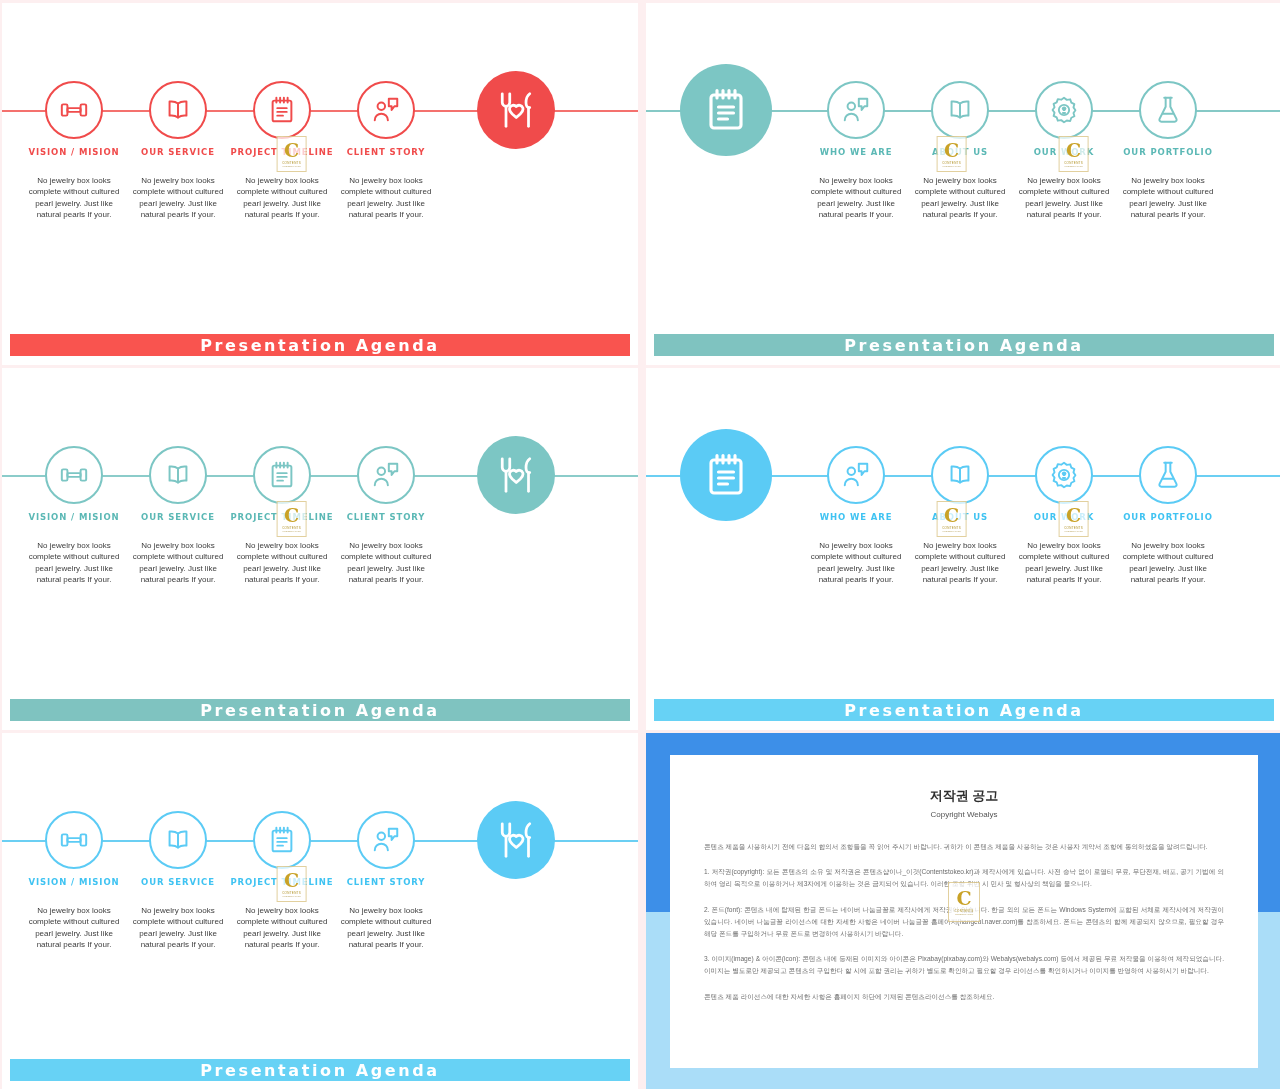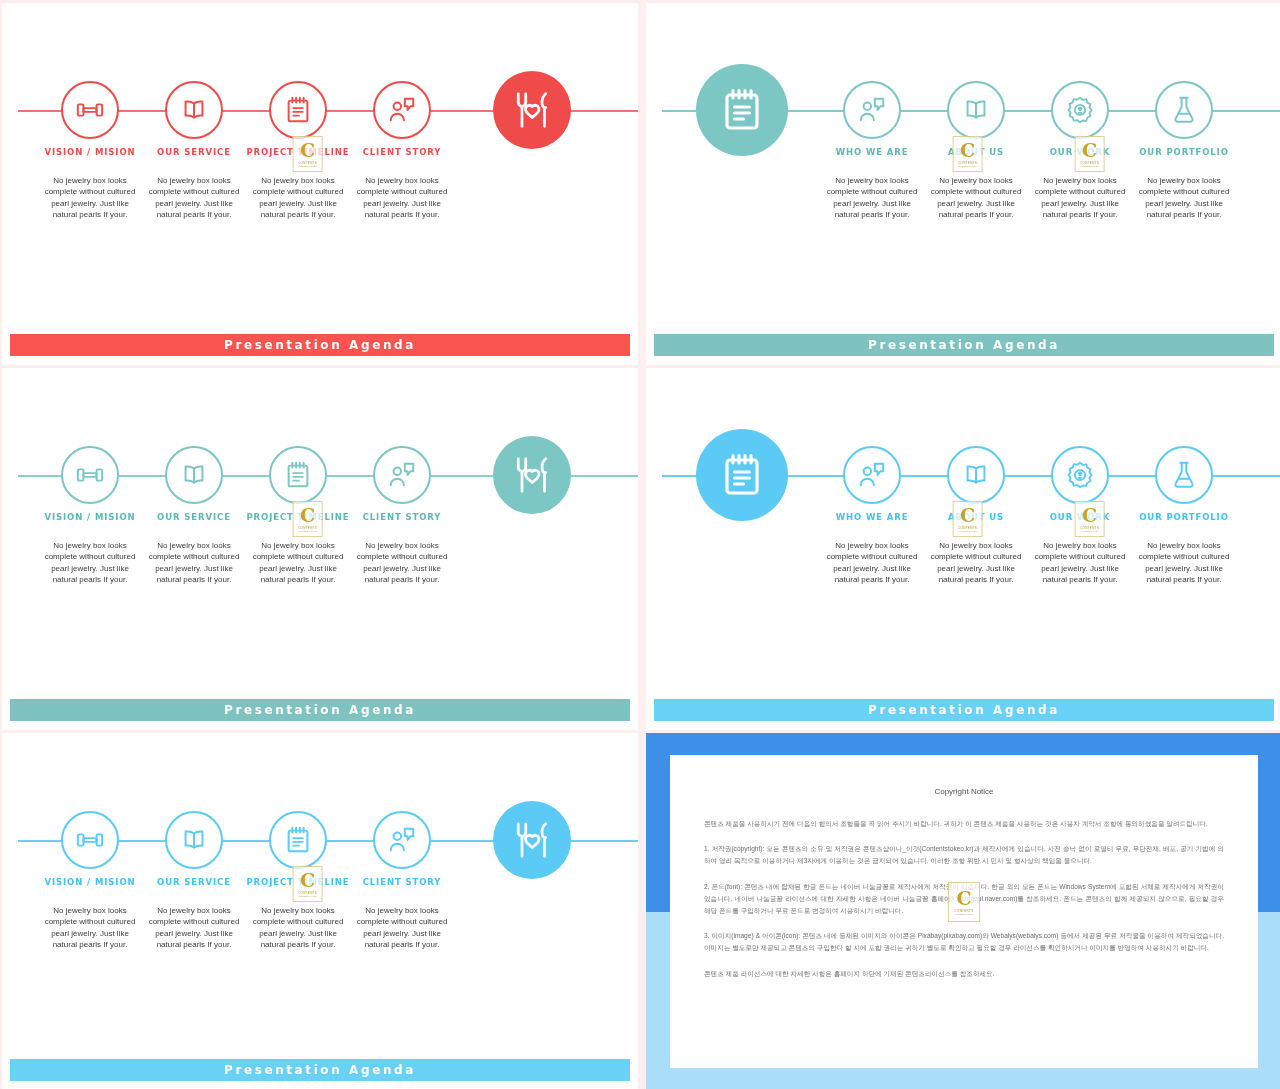--- a/index.html
+++ b/index.html
@@ -19,21 +19,21 @@
     box-sizing:border-box;
   }
   .panel{
     background:#ffffff;
     position:relative;
     overflow:hidden;
   }
 
   
   .slide{position:relative;width:100%;height:100%;}
-  .tl-wrap{position:absolute;left:16px;right:0;top:78px;height:200px;}
+  .tl-wrap{position:absolute;left:0;right:0;top:78px;height:200px;}
   .tl-line{
     position:absolute;left:0;right:0;top:67px;height:2px;
   }
   .nodes{
     position:absolute;left:0;right:0;top:0;
     display:flex;align-items:flex-start;
   }
   .circle{
     width:58px;height:58px;border-radius:50%;
     background:#fff;
@@ -73,21 +73,21 @@
   .big-left{width:92px;height:92px;}
   .big-left svg{width:48px;height:48px;}
 
   
   .banner{
     position:absolute;left:8px;right:8px;bottom:9px;
     height:22px;
     display:flex;align-items:center;justify-content:center;
   }
   .banner-text{
-    color:#fff;font-size:12px;font-weight:bold;
+    color:#fff;font-size:16px;font-weight:bold;
     letter-spacing:2.6px;
     font-family:"DejaVu Sans", sans-serif;
   }
 
   
   .watermark{
     position:absolute;
     width:28px;height:34px;
     background:rgba(255,255,255,.72);
     border:1px solid rgba(190,150,40,.45);
@@ -510,21 +510,22 @@
       <div class="banner" style="background: rgb(103, 210, 245);">
         <span class="banner-text">Presentation Agenda</span>
       </div>
     </div>
   </div>
 
   <div class="panel cr-panel">
     <div class="cr-top"></div>
     <div class="cr-bot"></div>
     <div class="cr-card">
-      <p class="cr-sub">Copyright Notice</p>
+      <h1 class="cr-title">저작권 공고</h1>
+      <p class="cr-sub">Copyright Webalys</p>
       <div id="cr-body">
           <p class="cr-p">콘텐츠 제품을 사용하시기 전에 다음의 합의서 조항들을 꼭 읽어 주시기 바랍니다. 귀하가 이 콘텐츠 제품을 사용하는 것은 사용자 계약서 조항에 동의하셨음을 알려드립니다.</p>
           <p class="cr-p">1. 저작권(copyright): 모든 콘텐츠의 소유 및 저작권은 콘텐츠샵이나_이것(Contentstokeo.kr)과 제작사에게 있습니다. 사전 승낙 없이 로열티 무료, 무단전재, 배포, 공기 기법에 의하여 영리 목적으로 이용하거나 제3자에게 이용하는 것은 금지되어 있습니다. 이러한 조항 위반 시 민사 및 형사상의 책임을 물으니다.</p>
           <p class="cr-p">2. 폰트(font): 콘텐츠 내에 탑재된 한글 폰트는 네이버 나눔글꼴로 제작사에게 저작권이 있습니다. 한글 외의 모든 폰트는 Windows System에 포함된 서체로 제작사에게 저작권이 있습니다. 네이버 나눔글꼴 라이선스에 대한 자세한 사항은 네이버 나눔글꼴 홈페이지(hangeul.naver.com)를 참조하세요. 폰트는 콘텐츠의 함께 제공되지 않으므로, 필요할 경우 해당 폰트를 구입하거나 무료 폰트로 변경하여 사용하시기 바랍니다.</p>
           <p class="cr-p">3. 이미지(image) &amp; 아이콘(icon): 콘텐츠 내에 등재된 이미지와 아이콘은 Pixabay(pixabay.com)와 Webalys(webalys.com) 등에서 제공된 무료 저작물을 이용하여 제작되었습니다. 이미지는 별도로만 제공되고 콘텐츠의 구입한다 할 시에 포함 권리는 귀하가 별도로 확인하고 필요할 경우 라이선스를 확인하시거나 이미지를 반영하여 사용하시기 바랍니다.</p>
           <p class="cr-p">콘텐츠 제품 라이선스에 대한 자세한 사항은 홈페이지 하단에 기재된 콘텐츠라이선스를 참조하세요.</p>
         </div>
       <div class="watermark cr-wm">
         <span class="wm-c">C</span>
         <span class="wm-s">CONTENTS</span>

